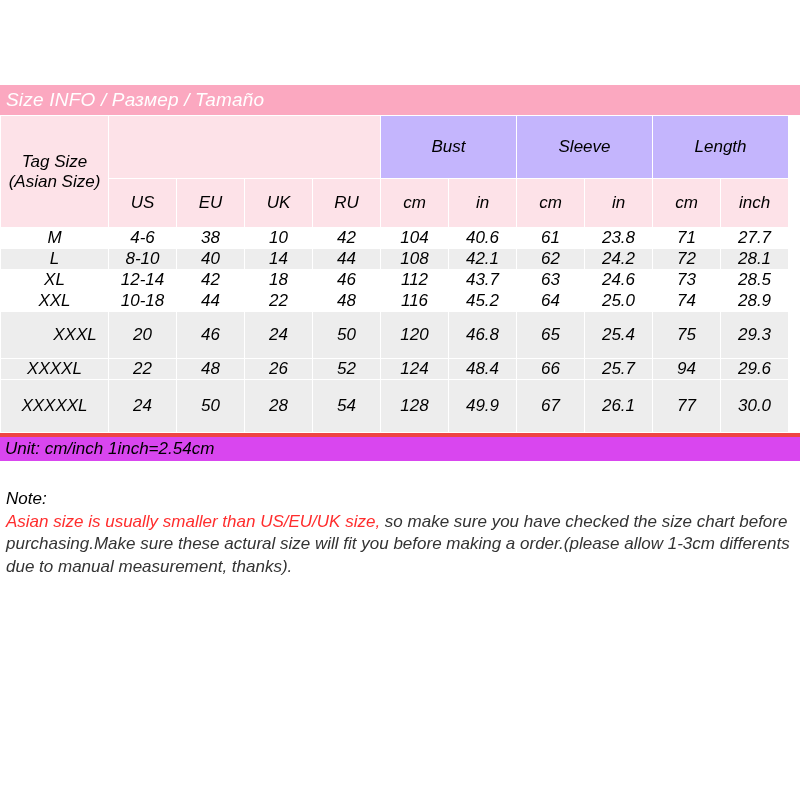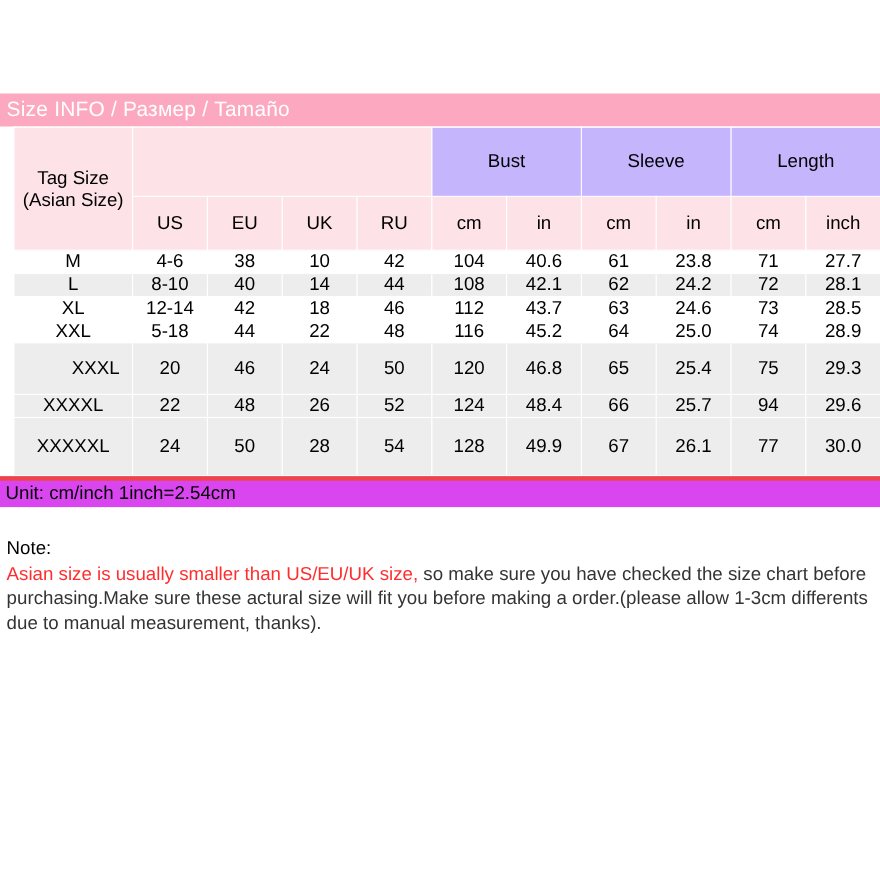--- a/index.html
+++ b/index.html
@@ -12,20 +12,21 @@
     height: 800px;
     font-family: "Liberation Sans", sans-serif;
     color: #000000;
     overflow: hidden;
   }
   .page {
     position: relative;
     width: 800px;
     height: 800px;
     background: #ffffff;
+    font-style: italic;
   }
   .sheet {
     position: absolute;
     left: 0;
     top: 85px;
     width: 800px;
   }
   
   .title-bar {
     height: 30px;
@@ -39,21 +40,20 @@
     color: #ffffff;
     font-size: 19px;
     letter-spacing: 0.2px;
     white-space: nowrap;
   }
   
   table.size-table {
     border-collapse: collapse;
     width: 756px;
     table-layout: fixed;
-    margin-left: 12px;
   }
   table.size-table td, table.size-table th {
     border: 1px solid #ffffff;
     text-align: center;
     vertical-align: middle;
     font-size: 17px;
     font-weight: normal;
     padding: 0;
   }
   .hdr-cell {
@@ -190,21 +190,21 @@
           <td>46</td>
           <td>112</td>
           <td>43.7</td>
           <td>63</td>
           <td>24.6</td>
           <td>73</td>
           <td>28.5</td>
         </tr>
         <tr class="row-a">
           <td>XXL</td>
-          <td>5-18</td>
+          <td>10-18</td>
           <td>44</td>
           <td>22</td>
           <td>48</td>
           <td>116</td>
           <td>45.2</td>
           <td>64</td>
           <td>25.0</td>
           <td>74</td>
           <td>28.9</td>
         </tr>

